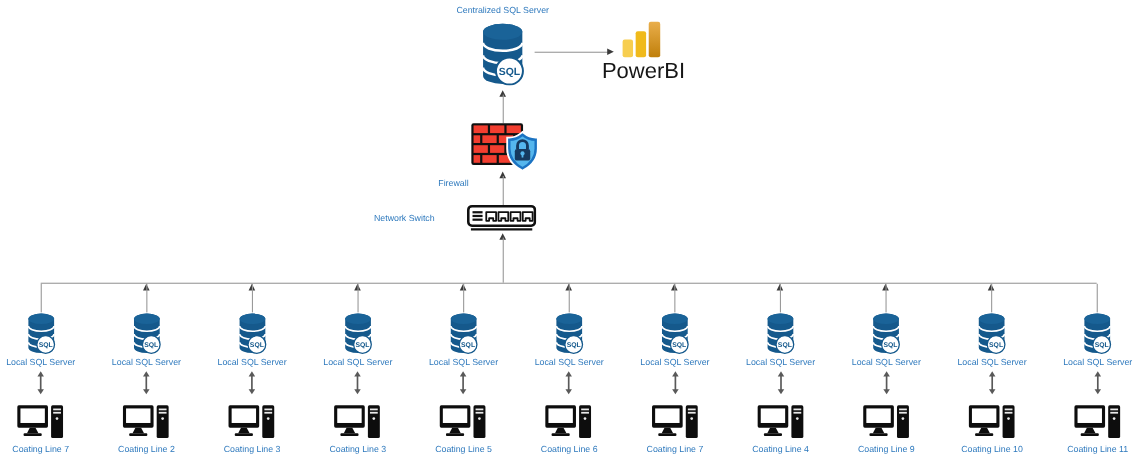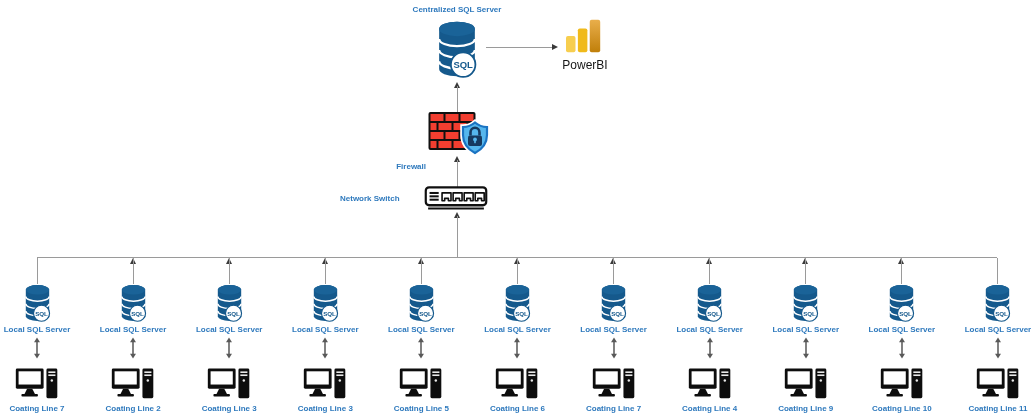--- a/index.html
+++ b/index.html
@@ -1,29 +1,29 @@
 <!DOCTYPE html>
 <html><head>
 <meta charset="utf-8">
 <style>
   html,body{margin:0;padding:0;background:#fff;}
   body{font-family:"Liberation Sans",sans-serif;}
   #stage{position:relative;width:1035px;height:420px;background:#fff;overflow:hidden;}
 
-  .lbl{color:#2e79bd;font-weight:bold;font-size:8px;line-height:9px;white-space:nowrap;}
+  .lbl{color:#2e79bd;font-weight:normal;font-size:8px;line-height:9px;white-space:nowrap;}
   .abs{position:absolute;}
 
   
   .lbl-centralized{left:360px;top:5px;width:194px;text-align:center;}
   .sql-large{left:434px;top:20px;width:46px;height:58px;}
   .sql-large svg{width:46px;height:58px;display:block;}
 
   .powerbi-icon{left:564px;top:17px;width:42px;height:38px;}
   .powerbi-icon svg{width:42px;height:38px;display:block;}
-  .powerbi-label{left:545px;top:57px;width:80px;text-align:center;color:#161616;font-size:12px;line-height:17px;font-weight:normal;}
+  .powerbi-label{left:545px;top:57px;width:80px;text-align:center;color:#161616;font-size:20px;line-height:17px;font-weight:normal;}
 
   .fw-label{left:350px;top:118px;width:76px;text-align:right;margin-top:44px;}
   .firewall-icon{left:428px;top:109px;width:64px;height:50px;}
   .firewall-icon svg{width:64px;height:50px;display:block;}
 
   .sw-label{left:340px;top:194px;width:80px;text-align:left;}
   .switch-icon{left:424px;top:186px;width:64px;height:25px;}
   .switch-icon svg{width:64px;height:25px;display:block;}
 
   

